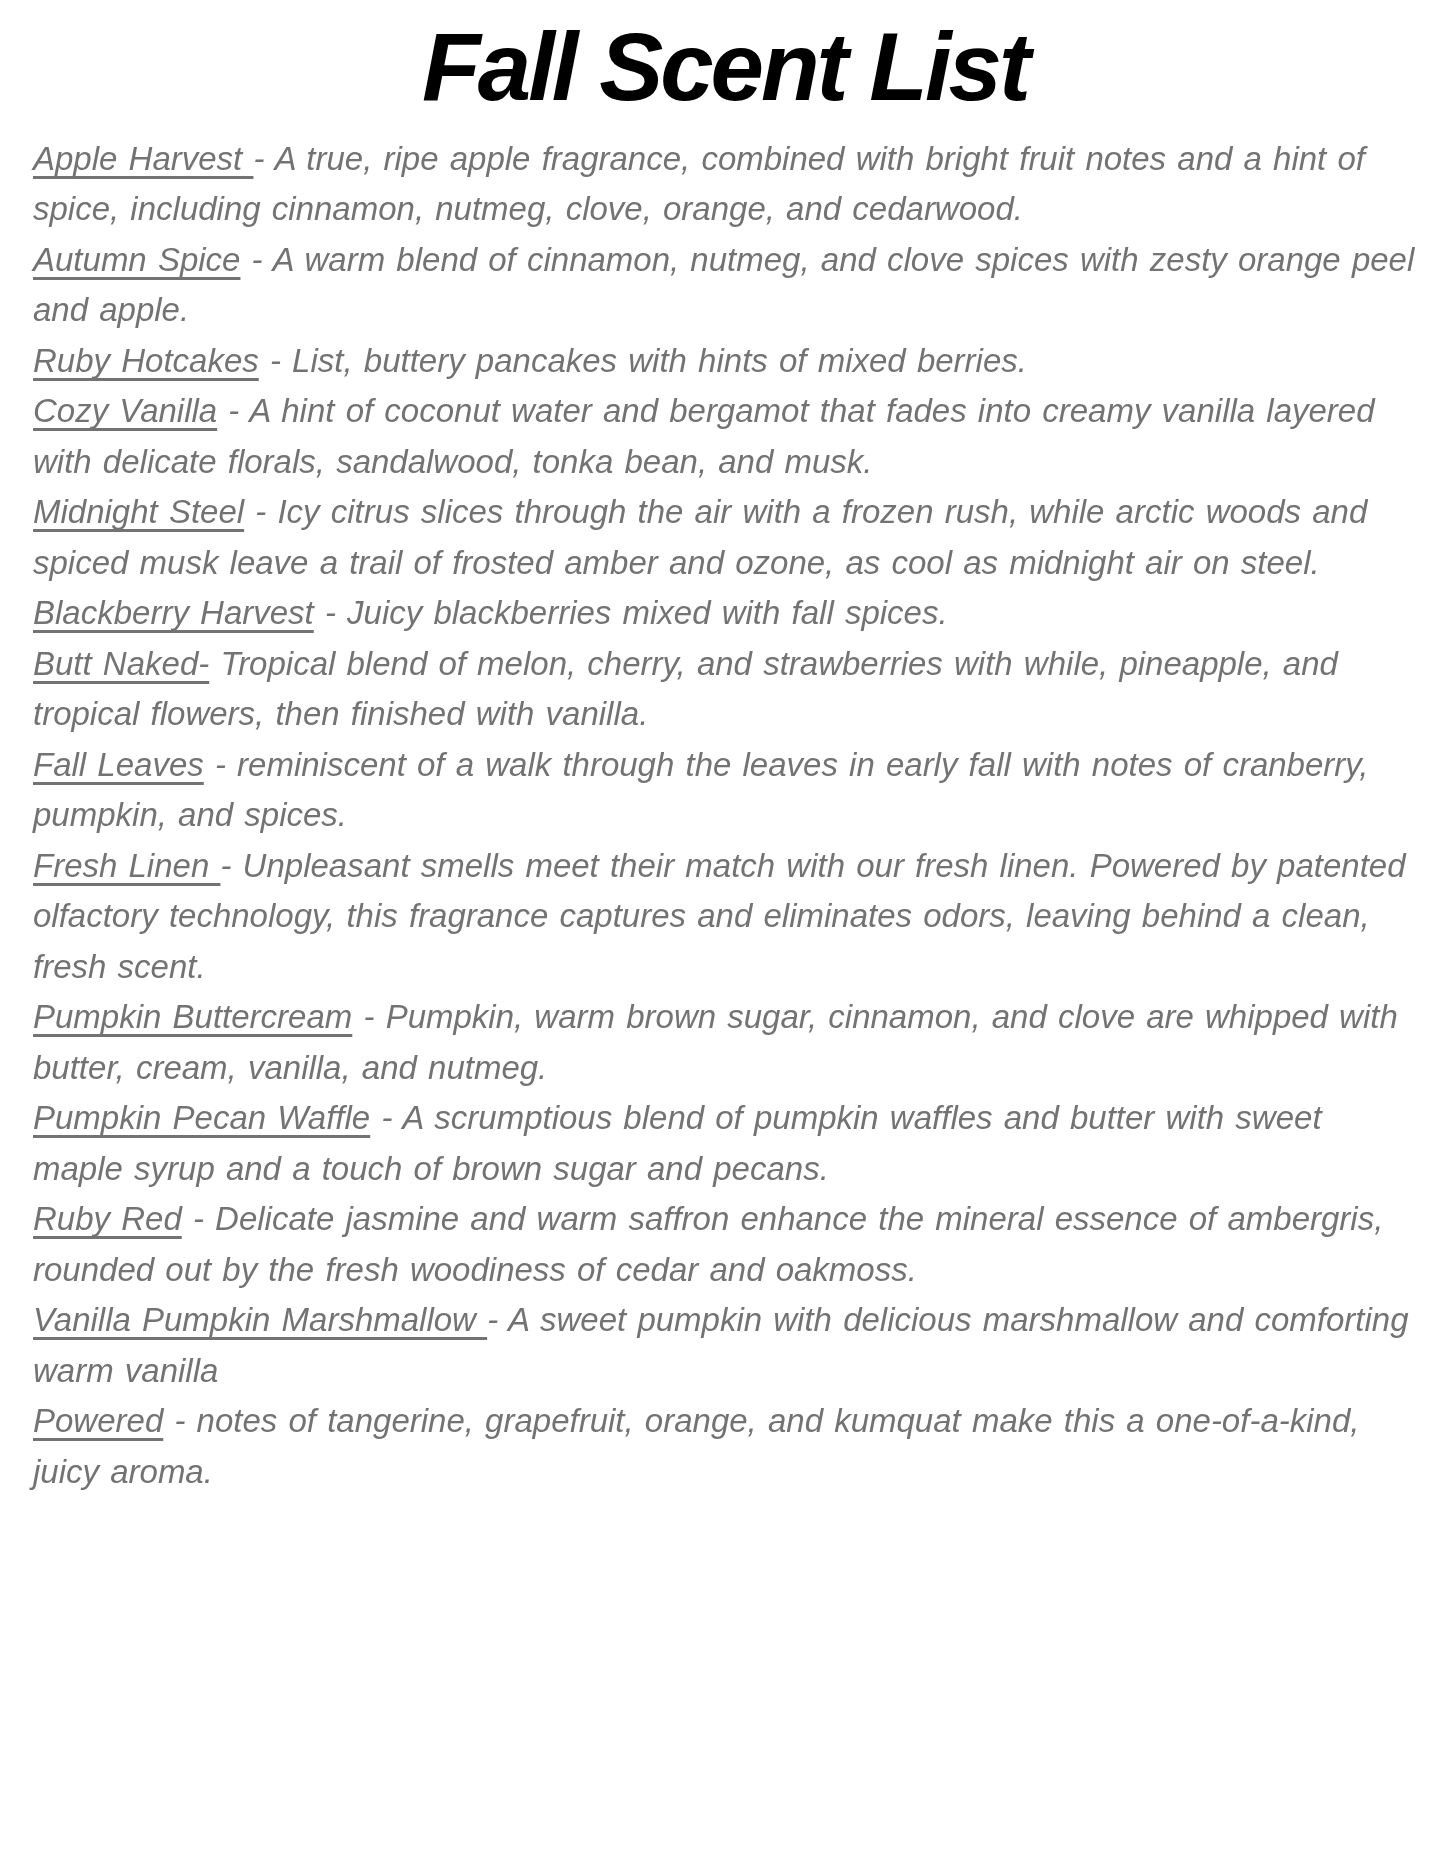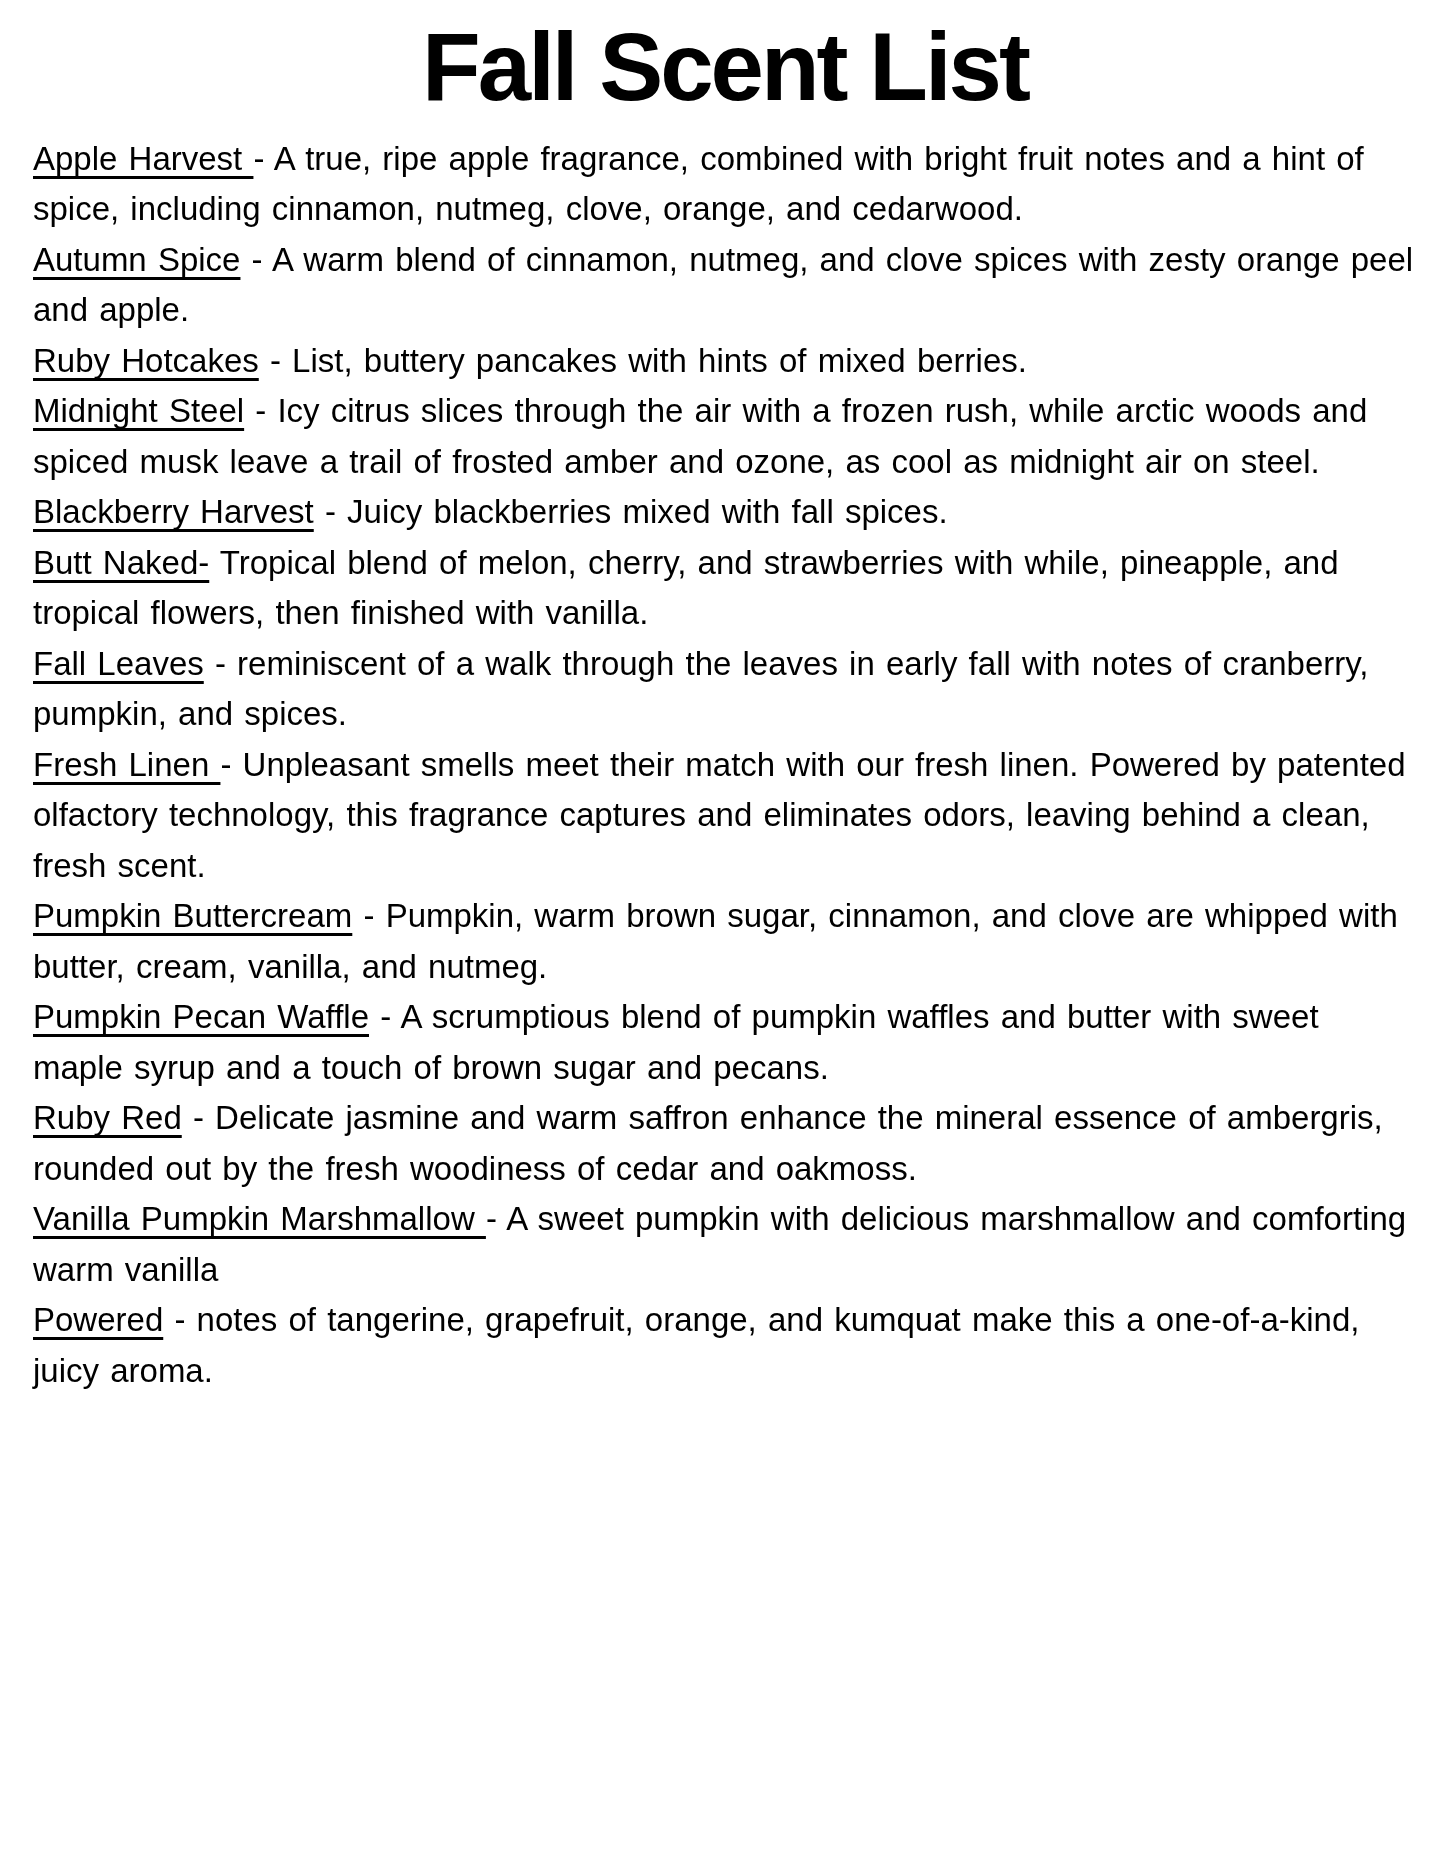--- a/index.html
+++ b/index.html
@@ -11,38 +11,39 @@
   body {
     width: 1445px;
     min-height: 1871px;
     font-family: "Liberation Sans", "DejaVu Sans", sans-serif;
     color: #000000;
   }
   .page {
     width: 1445px;
     min-height: 1871px;
     padding: 14px 28px 48px 33px;
+    font-style: italic;
   }
   .page-title {
     font-size: 96px;
     font-weight: 800;
     letter-spacing: -3px;
     text-align: center;
     margin: 0 0 14px 0;
     line-height: 1.1;
     color: #000000;
   }
   .scent-list {
     width: 100%;
   }
   .entry {
     margin: 0;
     font-size: 33px;
     line-height: 50.5px;
-    color: #000000;
+    color: #737373;
     word-spacing: 2px;
   }
   .scent-name {
     text-decoration: underline;
     text-decoration-thickness: 2.5px;
     text-underline-offset: 6px;
     text-decoration-skip-ink: none;
   }
 </style>
 </head>
@@ -50,20 +51,21 @@
 
 <div class="page">
   <h1 class="page-title">Fall Scent List</h1>
   <div class="scent-list">
   <p class="entry"><span class="scent-name">Apple Harvest </span><span class="scent-sep">- </span><span class="scent-desc">A true, ripe apple fragrance, combined with bright fruit notes and a hint of spice, including cinnamon, nutmeg, clove, orange, and cedarwood.</span></p>
 
   <p class="entry"><span class="scent-name">Autumn Spice</span><span class="scent-sep"> - </span><span class="scent-desc">A warm blend of cinnamon, nutmeg, and clove spices with zesty orange peel and apple.</span></p>
 
   <p class="entry"><span class="scent-name">Ruby Hotcakes</span><span class="scent-sep"> - </span><span class="scent-desc">List, buttery pancakes with hints of mixed berries.</span></p>
 
+  <p class="entry"><span class="scent-name">Cozy Vanilla</span><span class="scent-sep"> - </span><span class="scent-desc">A hint of coconut water and bergamot that fades into creamy vanilla layered with delicate florals, sandalwood, tonka bean, and musk.</span></p>
 
   <p class="entry"><span class="scent-name">Midnight Steel</span><span class="scent-sep"> - </span><span class="scent-desc">Icy citrus slices through the air with a frozen rush, while arctic woods and spiced musk leave a trail of frosted amber and ozone, as cool as midnight air on steel.</span></p>
 
   <p class="entry"><span class="scent-name">Blackberry Harvest</span><span class="scent-sep"> - </span><span class="scent-desc">Juicy blackberries mixed with fall spices.</span></p>
 
   <p class="entry"><span class="scent-name">Butt Naked-</span><span class="scent-sep"> </span><span class="scent-desc">Tropical blend of melon, cherry, and strawberries with while, pineapple, and tropical flowers, then finished with vanilla.</span></p>
 
   <p class="entry"><span class="scent-name">Fall Leaves</span><span class="scent-sep"> - </span><span class="scent-desc">reminiscent of a walk through the leaves in early fall with notes of cranberry, pumpkin, and spices.</span></p>
 
   <p class="entry"><span class="scent-name">Fresh Linen </span><span class="scent-sep">- </span><span class="scent-desc">Unpleasant smells meet their match with our fresh linen. Powered by patented olfactory technology, this fragrance captures and eliminates odors, leaving behind a clean, fresh scent.</span></p>

